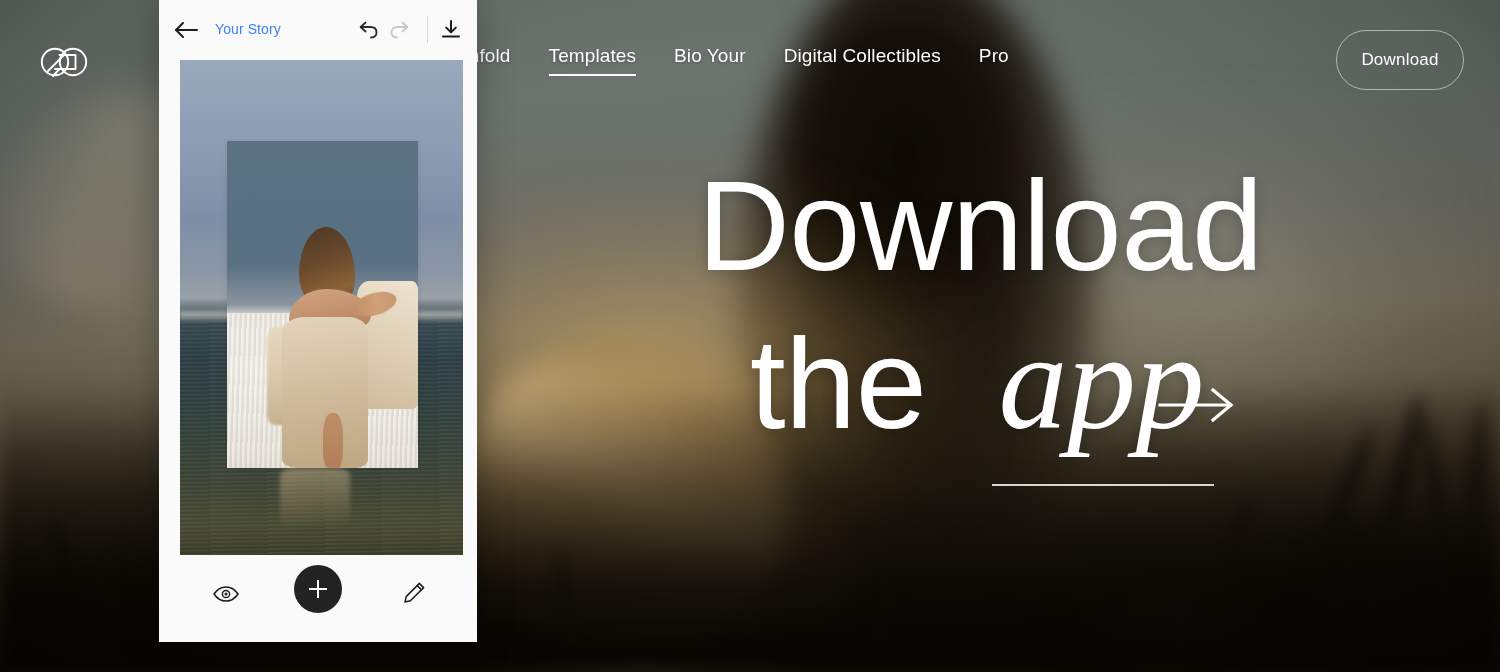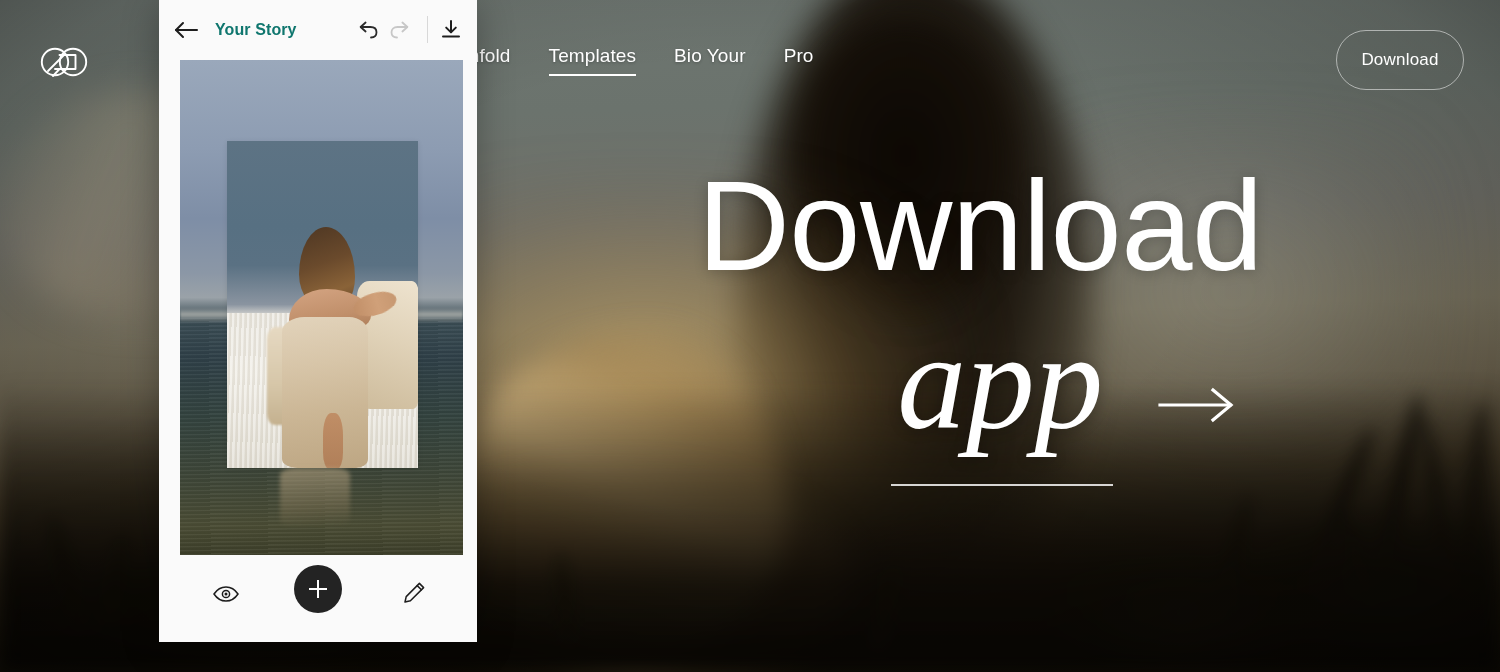--- a/index.html
+++ b/index.html
@@ -262,22 +262,22 @@
     height: 60px;
     display: flex;
     align-items: center;
   }
   .ph-back {
     position: absolute; left: 14px; top: 18px;
     width: 26px; height: 24px; cursor: pointer;
   }
   .ph-title {
     position: absolute; left: 56px; top: 21px;
-    font-size: 16px; font-weight: bold;
-    color: #0f766e; letter-spacing: 0.1px;
+    font-size: 14px; font-weight: normal;
+    color: #3b82f6; letter-spacing: 0.1px;
   }
   .ph-undo { position: absolute; left: 198px; top: 19px; width: 22px; height: 22px; cursor: pointer; }
   .ph-redo { position: absolute; left: 230px; top: 19px; width: 22px; height: 22px; cursor: pointer; }
   .ph-divider {
     position: absolute; left: 268px; top: 16px;
     width: 1px; height: 27px; background: #d8d8d8;
   }
   .ph-export { position: absolute; left: 280px; top: 18px; width: 24px; height: 24px; cursor: pointer; }
 
   
@@ -458,29 +458,31 @@
         <circle cx="17" cy="24" r="13.2" stroke="#ffffff" stroke-width="1.9"></circle>
         <circle cx="35" cy="24" r="13.2" stroke="#ffffff" stroke-width="1.9"></circle>
         <path d="M10 33 L26 17 L21.5 17 L37.5 17 L37.5 31 L33 31 L17 31 L21.5 31 L15 38" stroke="#ffffff" stroke-width="1.9" stroke-linejoin="round" stroke-linecap="round" fill="none"></path>
       </svg>
     </div>
 
     <div class="nav-links">
       <div class="nav-link">Unfold</div>
       <div class="nav-link active">Templates</div>
       <div class="nav-link">Bio Your</div>
+      <div class="nav-link">Digital Collectibles</div>
       <div class="nav-link">Pro</div>
     </div>
 
     <button class="download-btn">Download</button>
   </div>
 
   <div class="hero">
     <div class="hero-line">Download</div>
     <div class="hero-line hero-line-2">
+      <span>the</span>
       <span class="hero-italic">app</span>
     </div>
   </div>
 
   <div class="hero-arrow">
     <svg viewBox="0 0 80 38" width="80" height="38" fill="none">
       <path d="M2 19 H72" stroke="#ffffff" stroke-width="3.2" stroke-linecap="square"></path>
       <path d="M55 4 L73 19 L55 34" stroke="#ffffff" stroke-width="3.2" stroke-linecap="square" stroke-linejoin="miter" fill="none"></path>
     </svg>
   </div>

